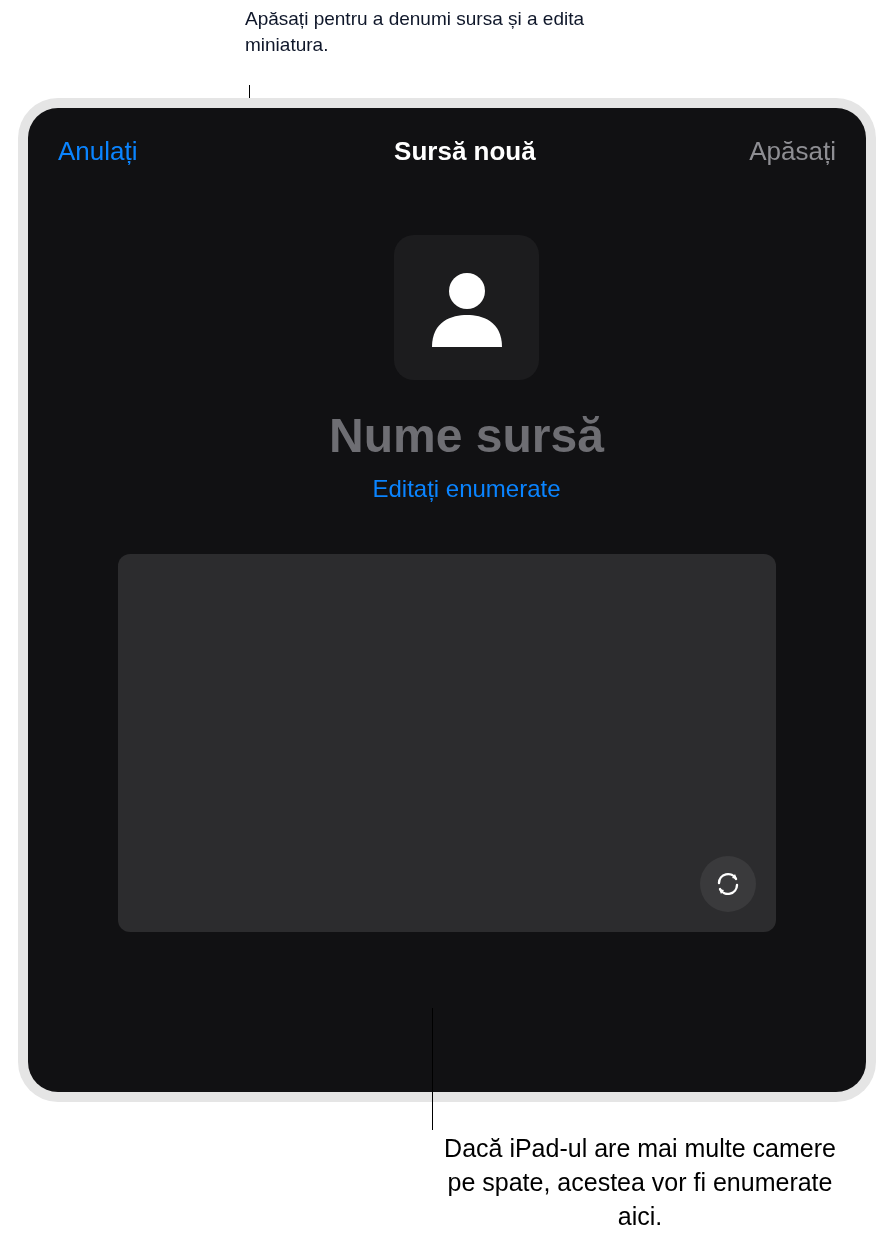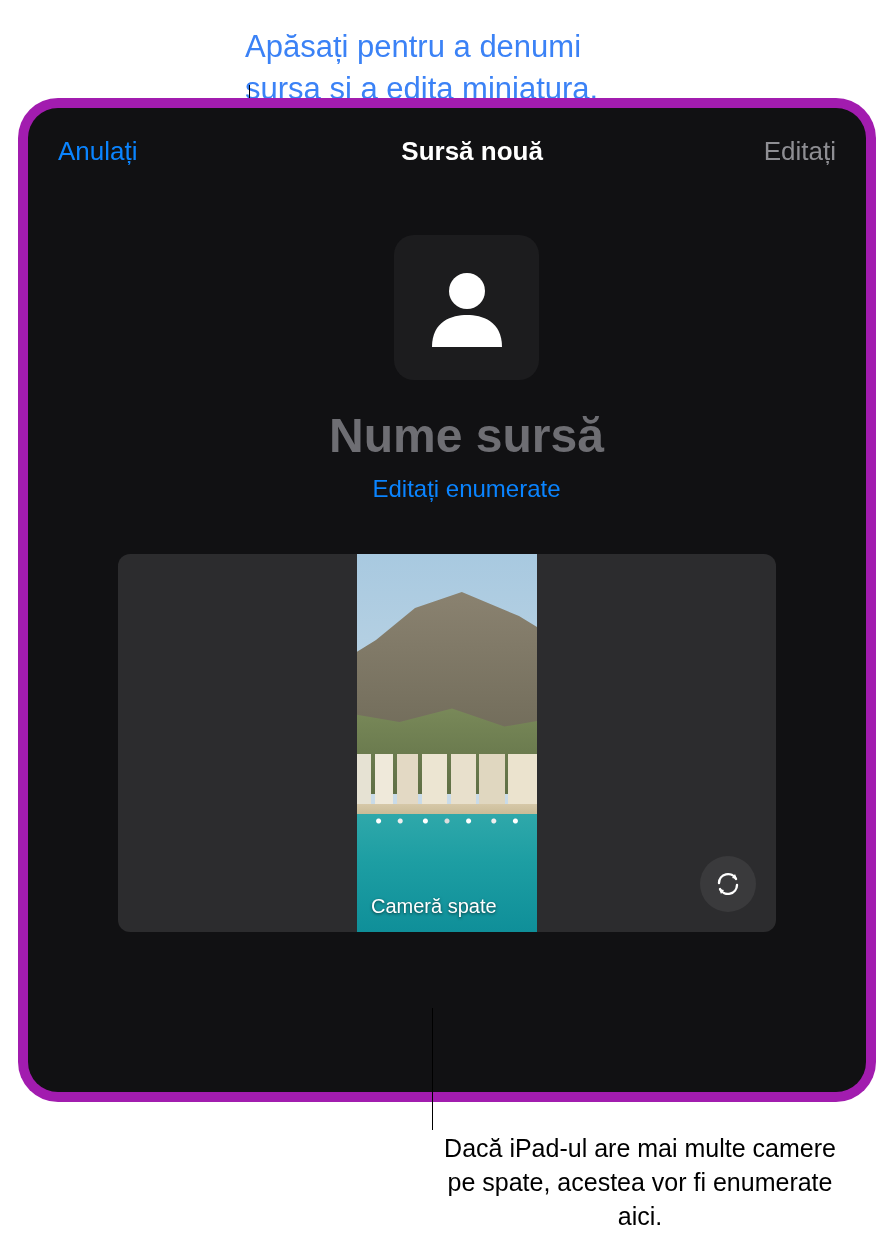--- a/index.html
+++ b/index.html
@@ -7,25 +7,25 @@
     width: 894px;
     height: 1242px;
     background: #ffffff;
     font-family: -apple-system, "Helvetica Neue", Arial, sans-serif;
     position: relative;
     overflow: hidden;
   }
   .callout-top {
     position: absolute;
     left: 245px;
-    top: 26px;
+    top: 6px;
     width: 400px;
-    font-size: 31px;
+    font-size: 19px;
     line-height: 1.35;
-    color: #3b82f6;
+    color: #0f172a;
   }
   .callout-line-top {
     position: absolute;
     left: 249px;
     top: 85px;
     width: 1px;
     height: 365px;
     background: #000;
   }
   .callout-bracket {
@@ -53,21 +53,21 @@
     width: 1px;
     height: 122px;
     background: #000;
   }
   .device-frame {
     position: absolute;
     left: 18px;
     top: 98px;
     width: 858px;
     height: 1004px;
-    background: #a21caf;
+    background: #e5e5e5;
     border-radius: 40px;
     overflow: hidden;
   }
   .sheet {
     position: absolute;
     left: 10px;
     top: 10px;
     right: 10px;
     bottom: 10px;
     background: #111113;
@@ -206,45 +206,35 @@
 <svg class="callout-bracket" viewBox="0 0 32 92">
   <path d="M32 2 H10 Q1 2 1 12 V80 Q1 90 10 90 H32" fill="none" stroke="#000" stroke-width="1.5"></path>
 </svg>
 
 <div class="device-frame">
   <div class="sheet">
 
     <div class="sheet-header">
       <div class="header-btn cancel">Anulați</div>
       <div class="title">Sursă nouă</div>
-      <div class="header-btn add">Editați</div>
+      <div class="header-btn add">Apăsați</div>
     </div>
 
     <div class="avatar-area">
       <div class="avatar-box">
         <svg width="90" height="90" viewBox="0 0 90 90">
           <circle cx="45" cy="28" r="18" fill="#fff"></circle>
           <path d="M10 84 C10 58 30 52 45 52 C60 52 80 58 80 84 Z" fill="#fff"></path>
         </svg>
       </div>
       <div class="source-name">Nume sursă</div>
       <div class="edit-thumb">Editați enumerate</div>
     </div>
 
     <div class="preview-panel">
-      <div class="camera-preview">
-        <div class="sky"></div>
-        <div class="mountain"></div>
-        <div class="hillside"></div>
-        <div class="buildings"></div>
-        <div class="shore"></div>
-        <div class="sea"></div>
-        <div class="boats"></div>
-        <div class="camera-label">Cameră spate</div>
-      </div>
       <div class="flip-btn">
         <svg width="30" height="30" viewBox="0 0 30 30">
           <path d="M6 14 A9 9 0 0 1 23 10" fill="none" stroke="#fff" stroke-width="2.4" stroke-linecap="round"></path>
           <path d="M24 16 A9 9 0 0 1 7 20" fill="none" stroke="#fff" stroke-width="2.4" stroke-linecap="round"></path>
           <path d="M22 5 L24 10 L19 9 Z" fill="#fff"></path>
           <path d="M8 25 L6 20 L11 21 Z" fill="#fff"></path>
         </svg>
       </div>
     </div>
 

